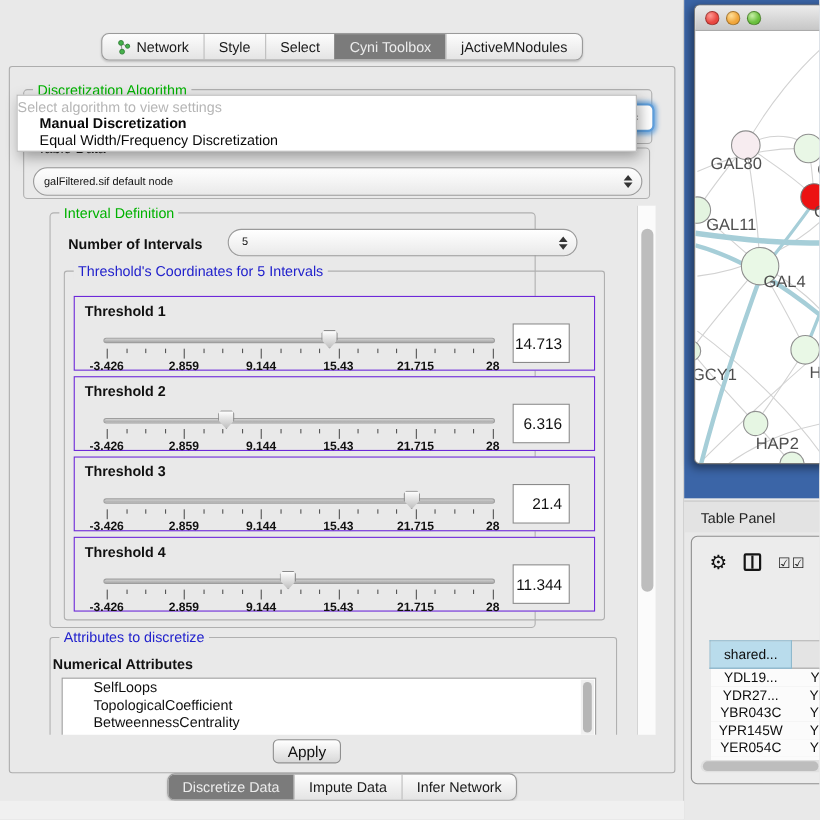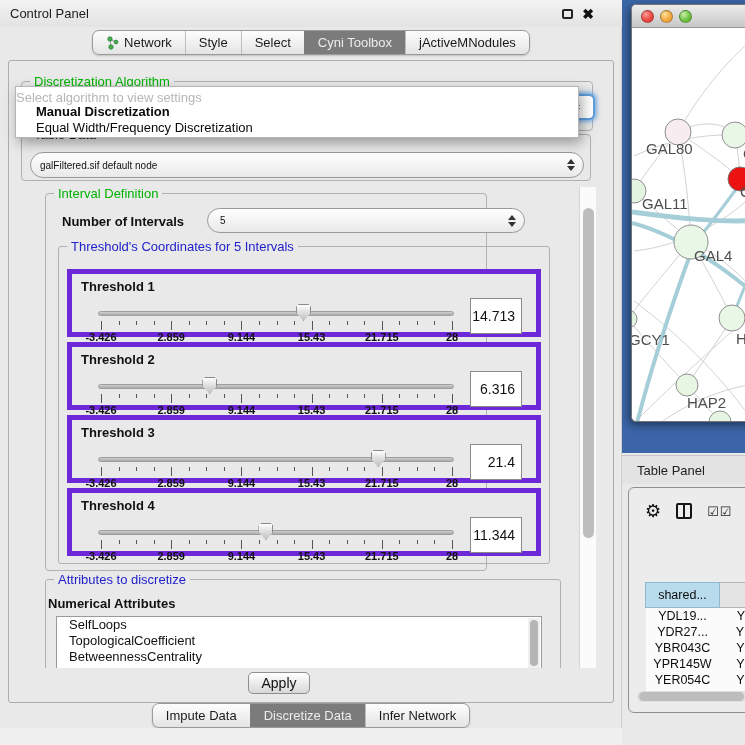--- a/index.html
+++ b/index.html
@@ -49,36 +49,36 @@
   .focus-combo{left:552px;top:33px;width:34px;height:26px;background:#fff;border:2px solid var(--focus-ring);
                border-radius:6px;box-shadow:0 0 4px 2px rgba(94,158,219,.8);z-index:4;}
   .focus-combo .spinner{position:absolute;right:5px;top:5px;}
 
   
   .viewport{left:8px;top:126px;width:570px;height:481px;overflow:hidden;}
   .vscroll{left:570px;top:126px;width:17px;height:481px;background:#fbfbfb;border-left:1px solid #d4d4d4;}
   .vscroll .thumb-v{position:absolute;left:3px;width:11px;border-radius:6px;background:#bdbdbd;}
 
   
-  .thr-box{position:absolute;border:5px solid #6d28d9;background:#e9e9e9;}
+  .thr-box{position:absolute;border:1px solid #6d28d9;background:#e9e9e9;}
   .thr-label{position:absolute;left:9px;top:5px;font-size:13px;font-weight:bold;color:#111;}
   .sl-track{position:absolute;left:26px;top:37px;width:356px;height:5px;border:1px solid #9e9e9e;border-radius:3px;
             background:linear-gradient(#cfcfcf,#a9a9a9);}
   .sl-thumb{position:absolute;top:30px;width:15px;height:17px;background:linear-gradient(#fefefe,#c0c0c0);
             border:1px solid #8a8a8a;clip-path:polygon(18% 0,82% 0,100% 18%,100% 52%,50% 100%,0 52%,0 18%);}
   .sl-ticks{position:absolute;left:26px;top:47px;width:356px;height:9px;}
   .sl-ticks i{position:absolute;top:0;width:1px;background:#555;}
   .sl-labels{position:absolute;left:26px;top:57px;width:356px;height:12px;}
   .sl-labels span{position:absolute;transform:translateX(-50%);font-size:11px;font-weight:bold;color:#111;white-space:nowrap;}
   .thr-value{position:absolute;left:398px;top:24px;width:52px;height:36px;background:#fff;border:1px solid #8a8a8a;
              font-size:14px;color:#111;text-align:right;line-height:34px;padding-right:6px;}
 
   
   .attr-list{position:absolute;left:10px;top:36px;width:486px;height:84px;background:#fff;border:1px solid #9a9a9a;overflow:hidden;}
-  .attr-item{padding-left:12px;font-size:13px;line-height:16px;color:#101010;white-space:nowrap;}
+  .attr-item{padding-left:28px;font-size:13px;line-height:16px;color:#101010;white-space:nowrap;}
   .attr-scroll{position:absolute;right:1px;top:1px;width:12px;height:82px;background:#efefef;}
   .attr-scroll .thumb-v{position:absolute;left:2px;top:2px;width:8px;height:46px;border-radius:4px;background:#b5b5b5;}
 
   .apply-btn{left:239px;top:611px;width:62px;height:22px;border:1px solid #8f8f8f;border-radius:5px;
              background:linear-gradient(#ffffff,#d8d8d8);font-size:14px;color:#111;text-align:center;line-height:20px;}
 
   
   .desktop{left:622px;top:0;width:123px;height:453px;background:var(--desktop-blue);}
   .net-window{left:631px;top:4px;width:130px;height:418px;border:1px solid #777;border-radius:5px 0 0 5px;
               overflow:hidden;box-shadow:-2px 3px 9px rgba(0,0,0,.45);background:#fff;}
@@ -108,27 +108,20 @@
 
   .bottom-strip{left:0;top:728px;width:622px;height:17px;background:#f0f0f0;}
 </style>
 </head>
 <body>
 
 <div class="screen">
 
   <div class="abs control-panel">
 
-    <div class="abs titlebar">
-      <span>Control Panel</span>
-      <span class="win-icons">
-        <span class="float-ico"></span>
-        <span class="close-ico">✖</span>
-      </span>
-    </div>
 
     <div class="abs tabbar-row" style="top:30px;">
       <div class="tabbar" id="top-tabbar">
           <div class="tab">
             <svg width="13" height="14" viewBox="0 0 13 14">
               <line x1="4" y1="3" x2="9" y2="6" stroke="#999" stroke-width="1"></line>
               <line x1="4" y1="3" x2="5" y2="11" stroke="#999" stroke-width="1"></line>
               <circle cx="4" cy="3" r="2.2" fill="#46b14c" stroke="#2d7d33" stroke-width=".8"></circle>
               <circle cx="10" cy="6" r="1.9" fill="#46b14c" stroke="#2d7d33" stroke-width=".8"></circle>
               <circle cx="5" cy="11" r="2.2" fill="#46b14c" stroke="#2d7d33" stroke-width=".8"></circle>
@@ -369,25 +362,25 @@
 
       <div class="abs vscroll">
         <div class="thumb-v" style="top:21px;height:330px;"></div>
       </div>
 
       <div class="abs apply-btn">Apply</div>
     </div>
 
     <div class="abs tabbar-row" style="top:703px;">
       <div class="tabbar" id="bottom-tabbar">
-          <div class="tab">
-            <span>Impute Data</span>
-          </div>
           <div class="tab selected">
             <span>Discretize Data</span>
+          </div>
+          <div class="tab">
+            <span>Impute Data</span>
           </div>
           <div class="tab">
             <span>Infer Network</span>
           </div>
         </div>
     </div>
 
     <div class="abs bottom-strip"></div>
   </div>
 

